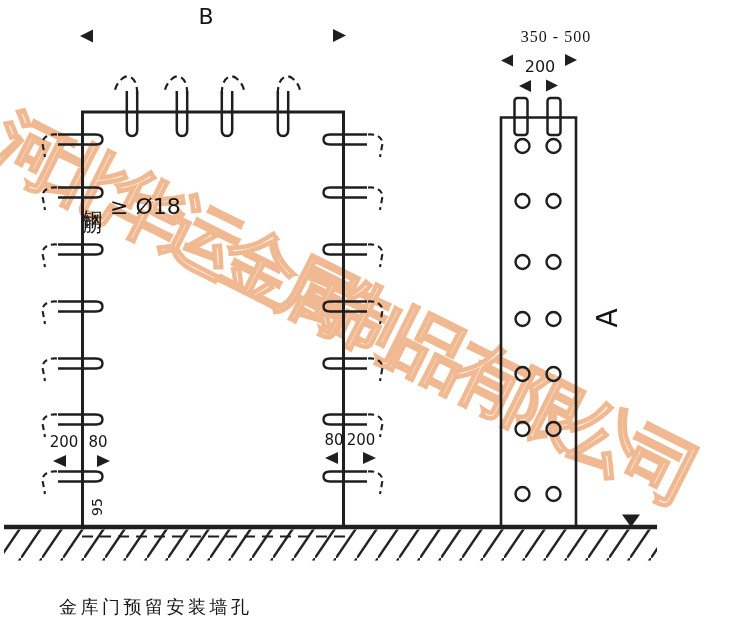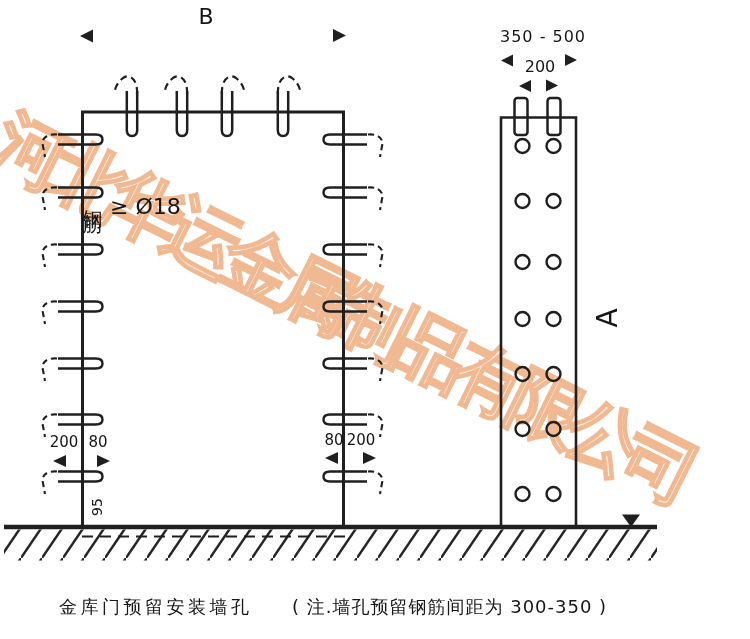--- a/index.html
+++ b/index.html
@@ -121,31 +121,30 @@
       <polygon points="558,85.5 546,79.5 546,91.5"></polygon>
       <polygon points="53,461 66,455 66,467"></polygon>
       <polygon points="110,461 97,455 97,467"></polygon>
       <polygon points="325,458 338,452 338,464"></polygon>
       <polygon points="376,458 363,452 363,464"></polygon>
     </g>
   </svg>
 
   <div class="lbl ctr" style="left:190px;top:6px;width:32px;font-size:22px;">B</div>
 
-  <div class="lbl ctr" style="left:500px;top:29px;width:84px;font-size:16px;letter-spacing:1px;">350 - 500</div>
+  <div class="lbl ctr" style="left:514px;top:29px;width:84px;font-size:16px;letter-spacing:1px;font-family:Liberation Serif, serif;">350 - 500</div>
   <div class="lbl ctr" style="left:508px;top:59px;width:64px;font-size:16px;">200</div>
 
   <div class="lbl" style="left:83px;top:194px;writing-mode:vertical-rl;font-size:20px;letter-spacing:4px;">钢筋</div>
   <div class="lbl" style="left:110px;top:196px;font-size:22px;">≥ Ø18</div>
 
   <div class="lbl ctr" style="left:48px;top:435px;width:32px;font-size:15px;">200</div>
   <div class="lbl ctr" style="left:85px;top:435px;width:26px;font-size:15px;">80</div>
   <div class="lbl ctr" style="left:322px;top:433px;width:24px;font-size:15px;">80</div>
   <div class="lbl ctr" style="left:345px;top:433px;width:32px;font-size:15px;">200</div>
 
   <div class="lbl ctr rot" style="left:81px;top:500px;width:32px;font-size:14px;">95</div>
 
   <div class="lbl ctr rot" style="left:589px;top:304px;width:38px;font-size:28px;">A</div>
 
   <div class="lbl" style="left:59px;top:598px;font-size:18px;letter-spacing:3.5px;">金库门预留安装墙孔</div>
-  <div class="lbl" style="left:292px;top:598px;font-size:18px;letter-spacing:1px;">( 注.墙孔预留钢筋间距为 300-350 )</div>
 
 </div>
 
 </body></html>

